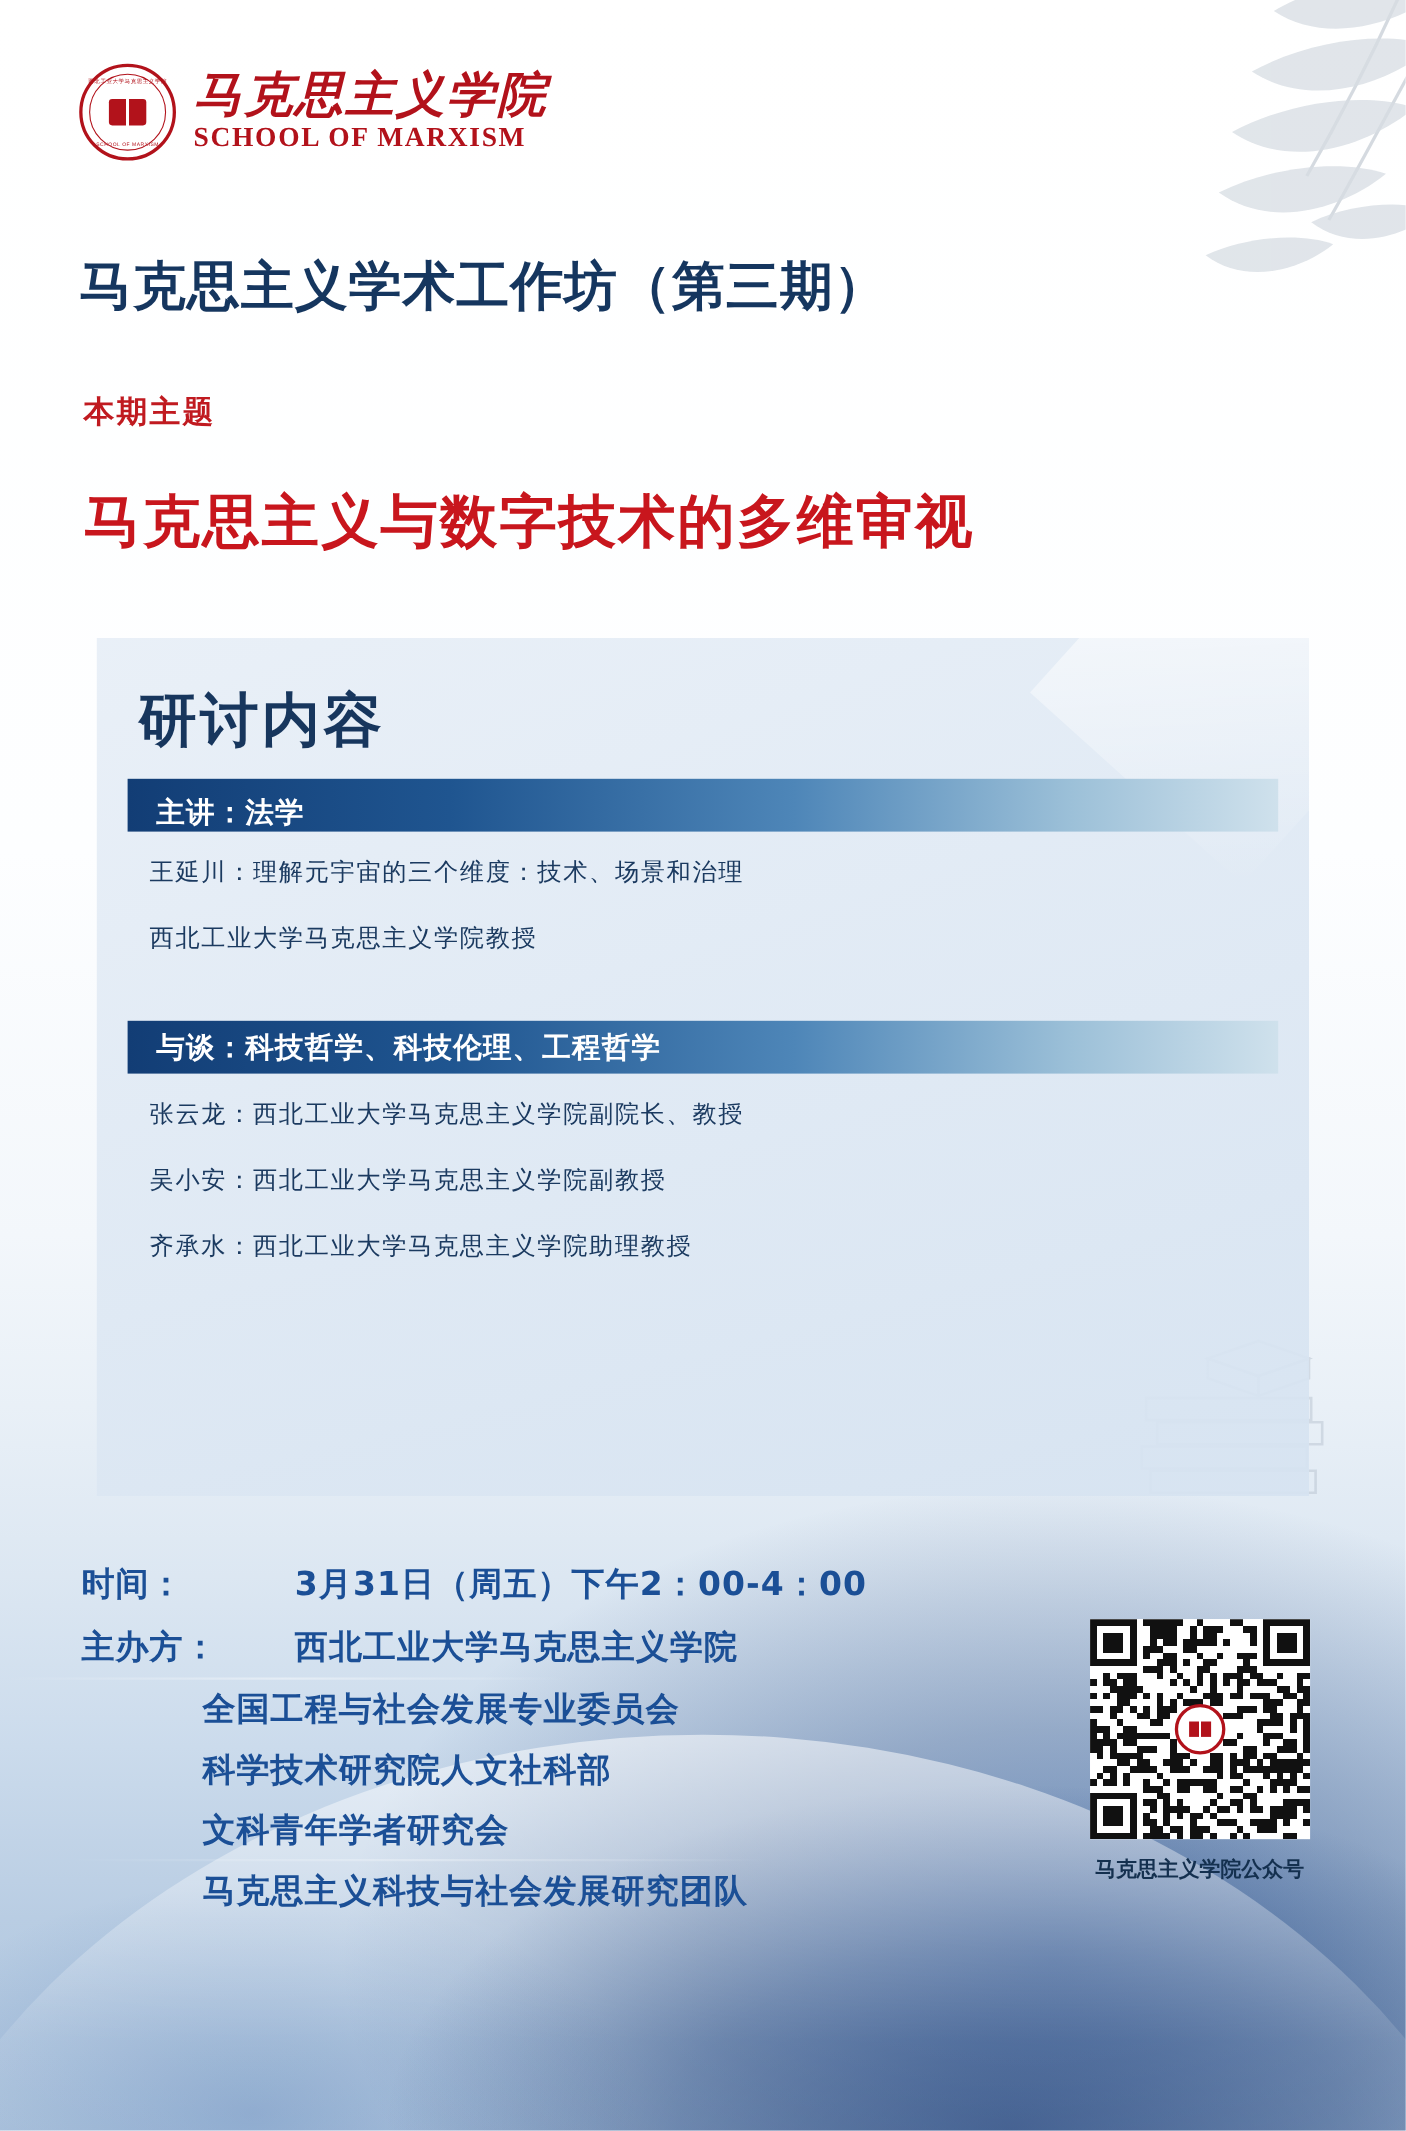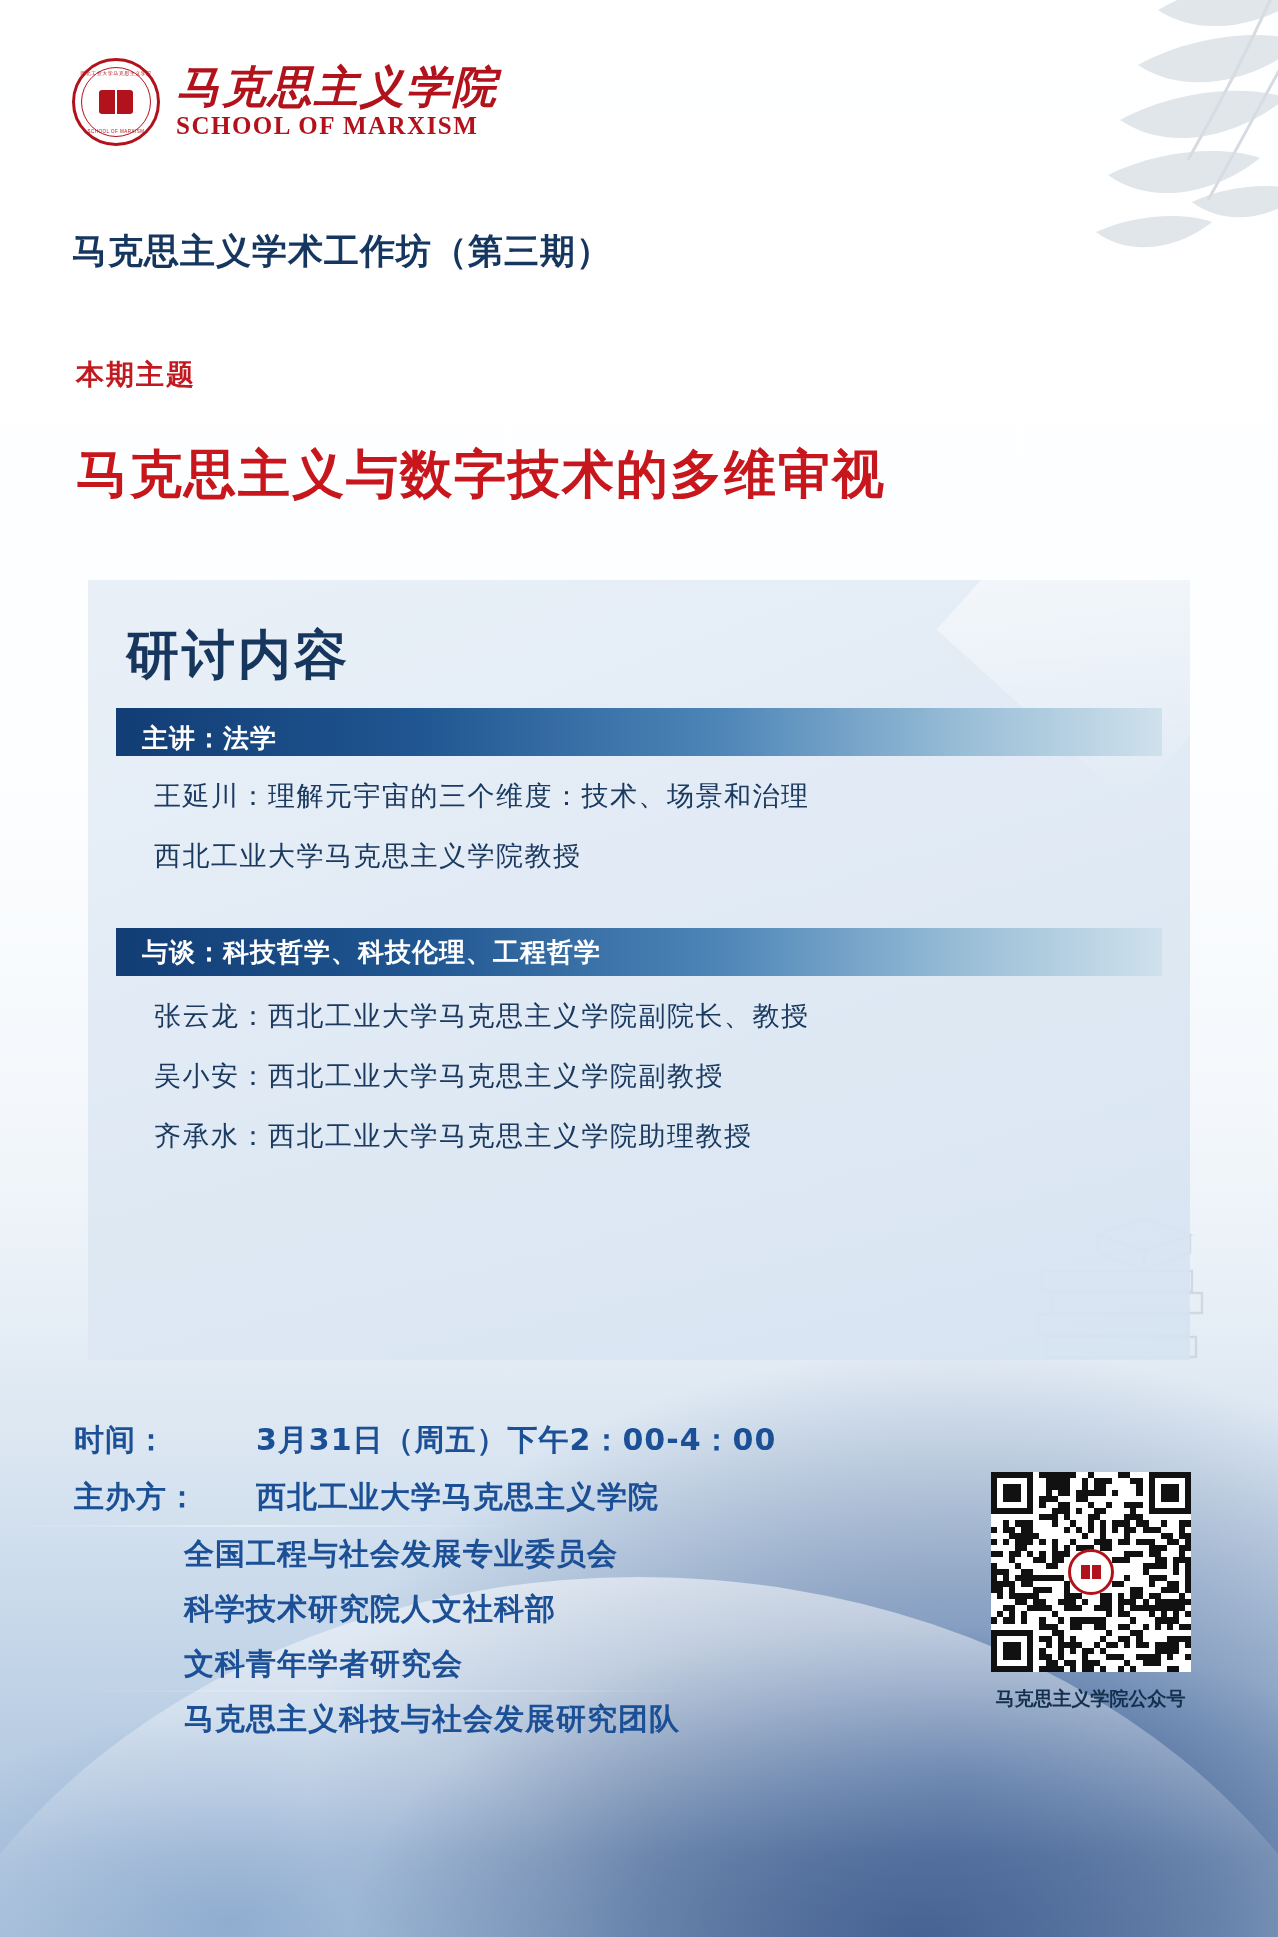--- a/index.html
+++ b/index.html
@@ -137,21 +137,21 @@
     letter-spacing: 1.5px;
   }
 
   
   .main-title {
     position: absolute;
     top: 228px;
     left: 72px;
     font-family: "DejaVu Serif", serif;
     font-weight: 700;
-    font-size: 35px;
+    font-size: 48px;
     color: #15365f;
     letter-spacing: 1px;
   }
   .sub-label {
     position: absolute;
     top: 356px;
     left: 76px;
     font-family: "DejaVu Serif", serif;
     font-weight: 700;
     font-size: 28px;
@@ -215,23 +215,23 @@
     font-weight: 700;
     padding-left: 26px;
     letter-spacing: 1px;
     font-family: "DejaVu Sans", sans-serif;
   }
   .bar-speaker { top: 128px; align-items: flex-end; }
   .bar-discuss { top: 348px; }
 
   .entry {
     position: absolute;
-    left: 66px;
+    left: 48px;
     font-family: "DejaVu Serif", serif;
-    font-size: 27px;
+    font-size: 22px;
     color: #1b3a60;
     letter-spacing: 1.5px;
     white-space: nowrap;
   }
   .e1 { top: 198px; }
   .e2 { top: 258px; }
   .e3 { top: 418px; }
   .e4 { top: 478px; }
   .e5 { top: 538px; }
 
@@ -251,21 +251,21 @@
     display: flex;
     align-items: flex-start;
     margin-bottom: 16px;
   }
   .info-key {
     width: 182px;
     flex: 0 0 auto;
     display: flex;
     justify-content: space-between;
   }
-  .info-val { flex: 1 1 auto; }
+  .info-val { flex: 1 1 auto; margin-left: 12px; }
   .info-sub {
     margin-left: 110px;
     margin-bottom: 14px;
   }
 
   
   .qr-wrap {
     position: absolute;
     right: 80px;
     top: 1472px;

